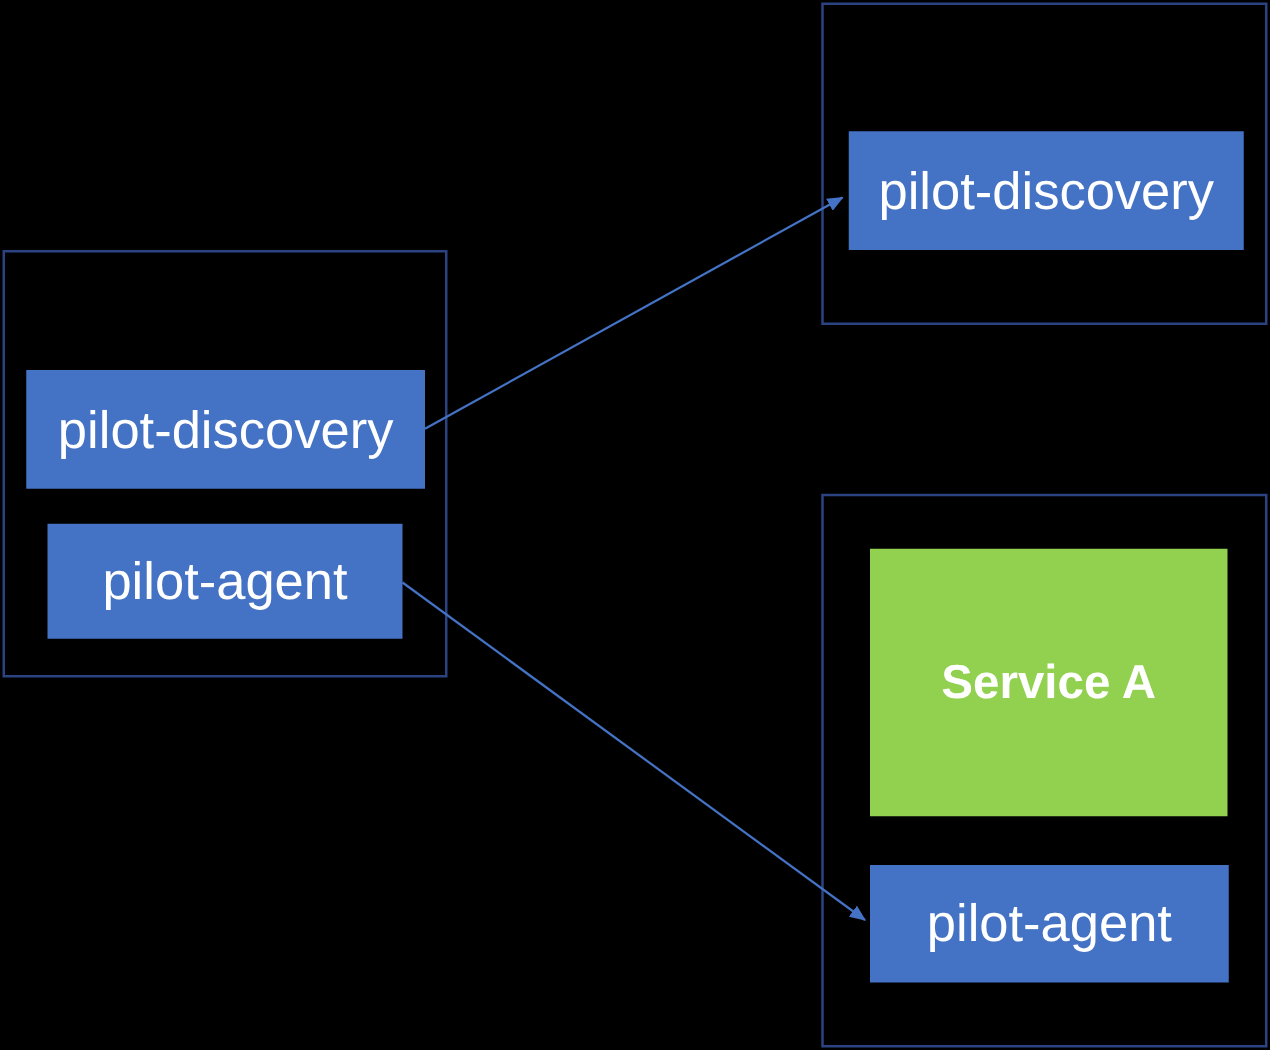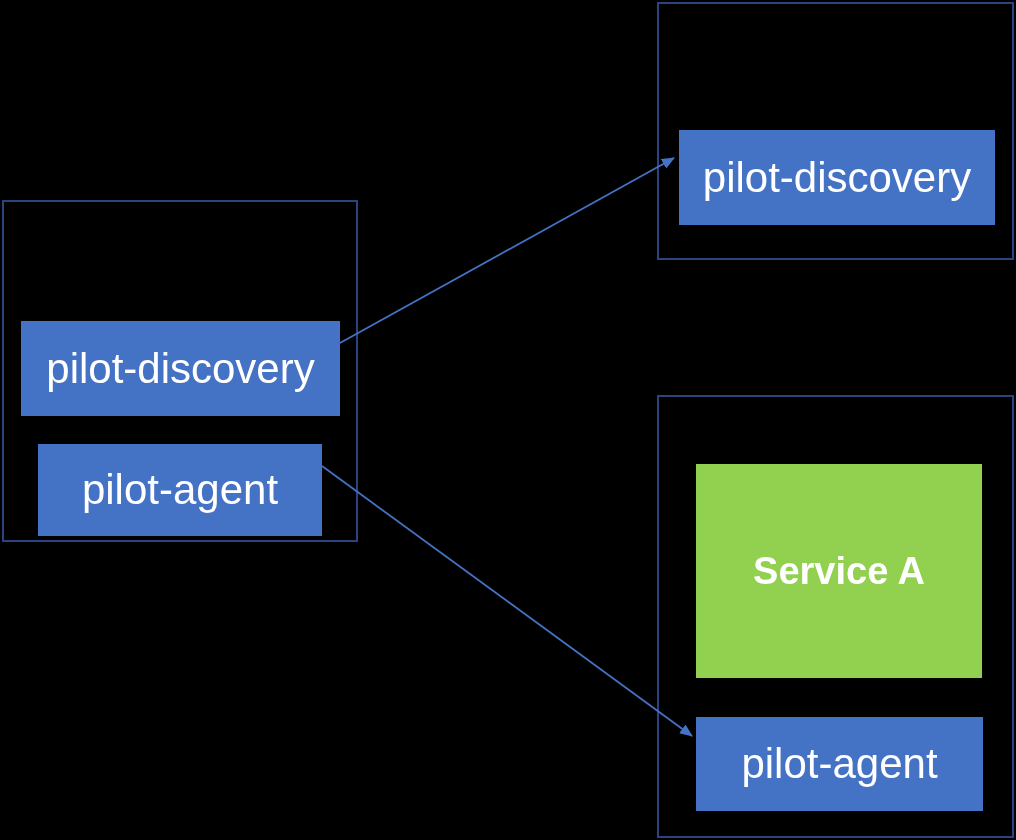--- a/index.html
+++ b/index.html
@@ -26,21 +26,20 @@
   #container-bottom-right{ left: 657px; top: 395px; width: 357px; height: 443px; }
 
   .node {
     position: absolute;
     display: flex;
     align-items: center;
     justify-content: center;
     color: var(--label-text, #FFFFFF);
     text-align: center;
     white-space: nowrap;
-    margin-top: 25px;
   }
   .node.blue {
     background: var(--node-blue, #4472C4);
     font-size: 42px;
     font-weight: 300;
   }
   .node.green {
     background: var(--node-green, #92D050);
     font-size: 38px;
     font-weight: 700;

